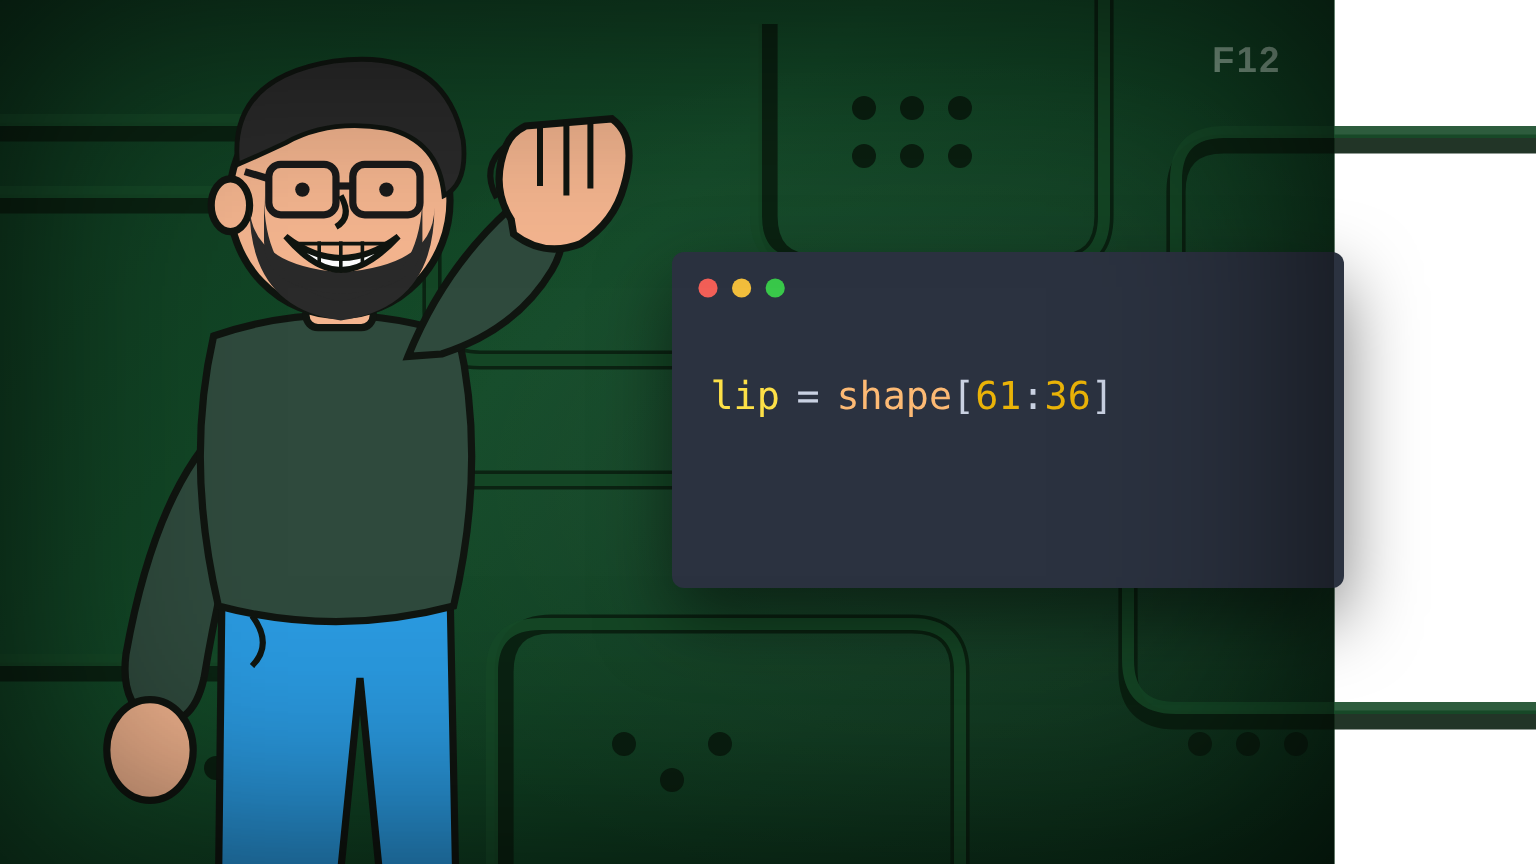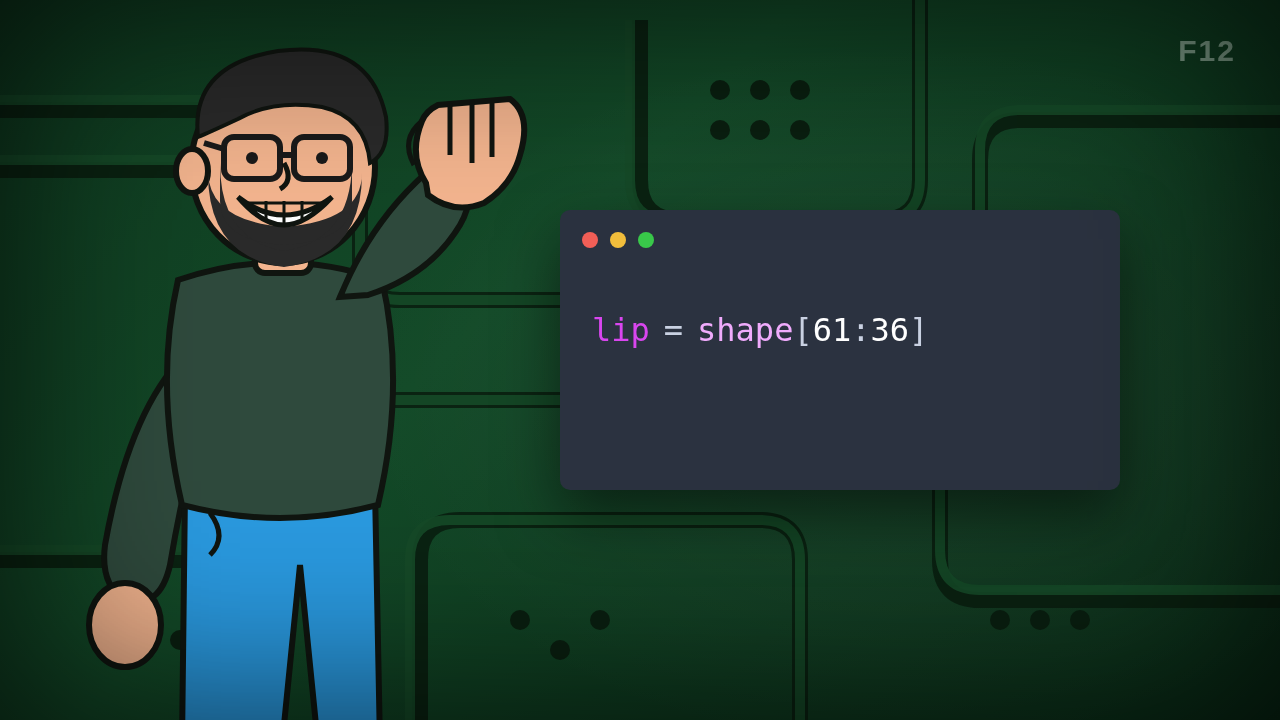--- a/index.html
+++ b/index.html
@@ -1,37 +1,37 @@
 <!DOCTYPE html>
 <html><head>
 <meta charset="utf-8">
 <style>
   html,body{margin:0;padding:0;width:1280px;height:720px;overflow:hidden;font-family:sans-serif}
-  .stage{position:relative;width:1280px;height:720px;background:#0d2d17}
+  .stage{position:relative;width:1112px;height:720px;background:#0d2d17}
 
   
   .pcb{position:absolute;inset:0;background:
     radial-gradient(900px 600px at 70% 55%, rgba(255,255,255,.06), transparent 60%),
     linear-gradient(135deg,#0f3b20 0%,#134a28 40%,#0e3a1f 70%,#0a2c17 100%)}
   .pcb svg{position:absolute;inset:0}
   .vignette{position:absolute;inset:0;box-shadow:inset 0 0 200px rgba(0,0,0,.75);pointer-events:none}
   .silk{position:absolute;top:36px;right:44px;color:rgba(220,240,225,.55);font:600 30px/1 "Segoe UI",Arial;letter-spacing:2px}
 
   
   .codewin{position:absolute;left:560px;top:210px;width:560px;height:280px;
     background:#2b3240;border-radius:10px;box-shadow:0 25px 60px rgba(0,0,0,.5)}
   .codewin .dots{display:flex;gap:12px;padding:22px 22px 0}
   .dot{width:16px;height:16px;border-radius:50%}
   .dot.red{background:#f25f57}.dot.yel{background:#f2be3c}.dot.grn{background:#39c84a}
   .code{padding:60px 28px 0 32px;font:500 32px/1.4 ui-monospace,Menlo,Consolas,monospace;white-space:pre}
-  .tok-var{color:#d946ef}
+  .tok-var{color:#fde047}
   .tok-op{color:#c9d1e2;margin:0 14px}
-  .tok-id{color:#f0abfc}
+  .tok-id{color:#fdba74}
   .tok-punc{color:#c9d1e2}
-  .tok-num{color:#ffffff}
+  .tok-num{color:#eab308}
 
   
   .guy{position:absolute;left:70px;top:45px;width:470px;height:700px}
   .guy svg{overflow:visible}
 </style>
 </head>
 <body>
 
 <div class="stage">
 

